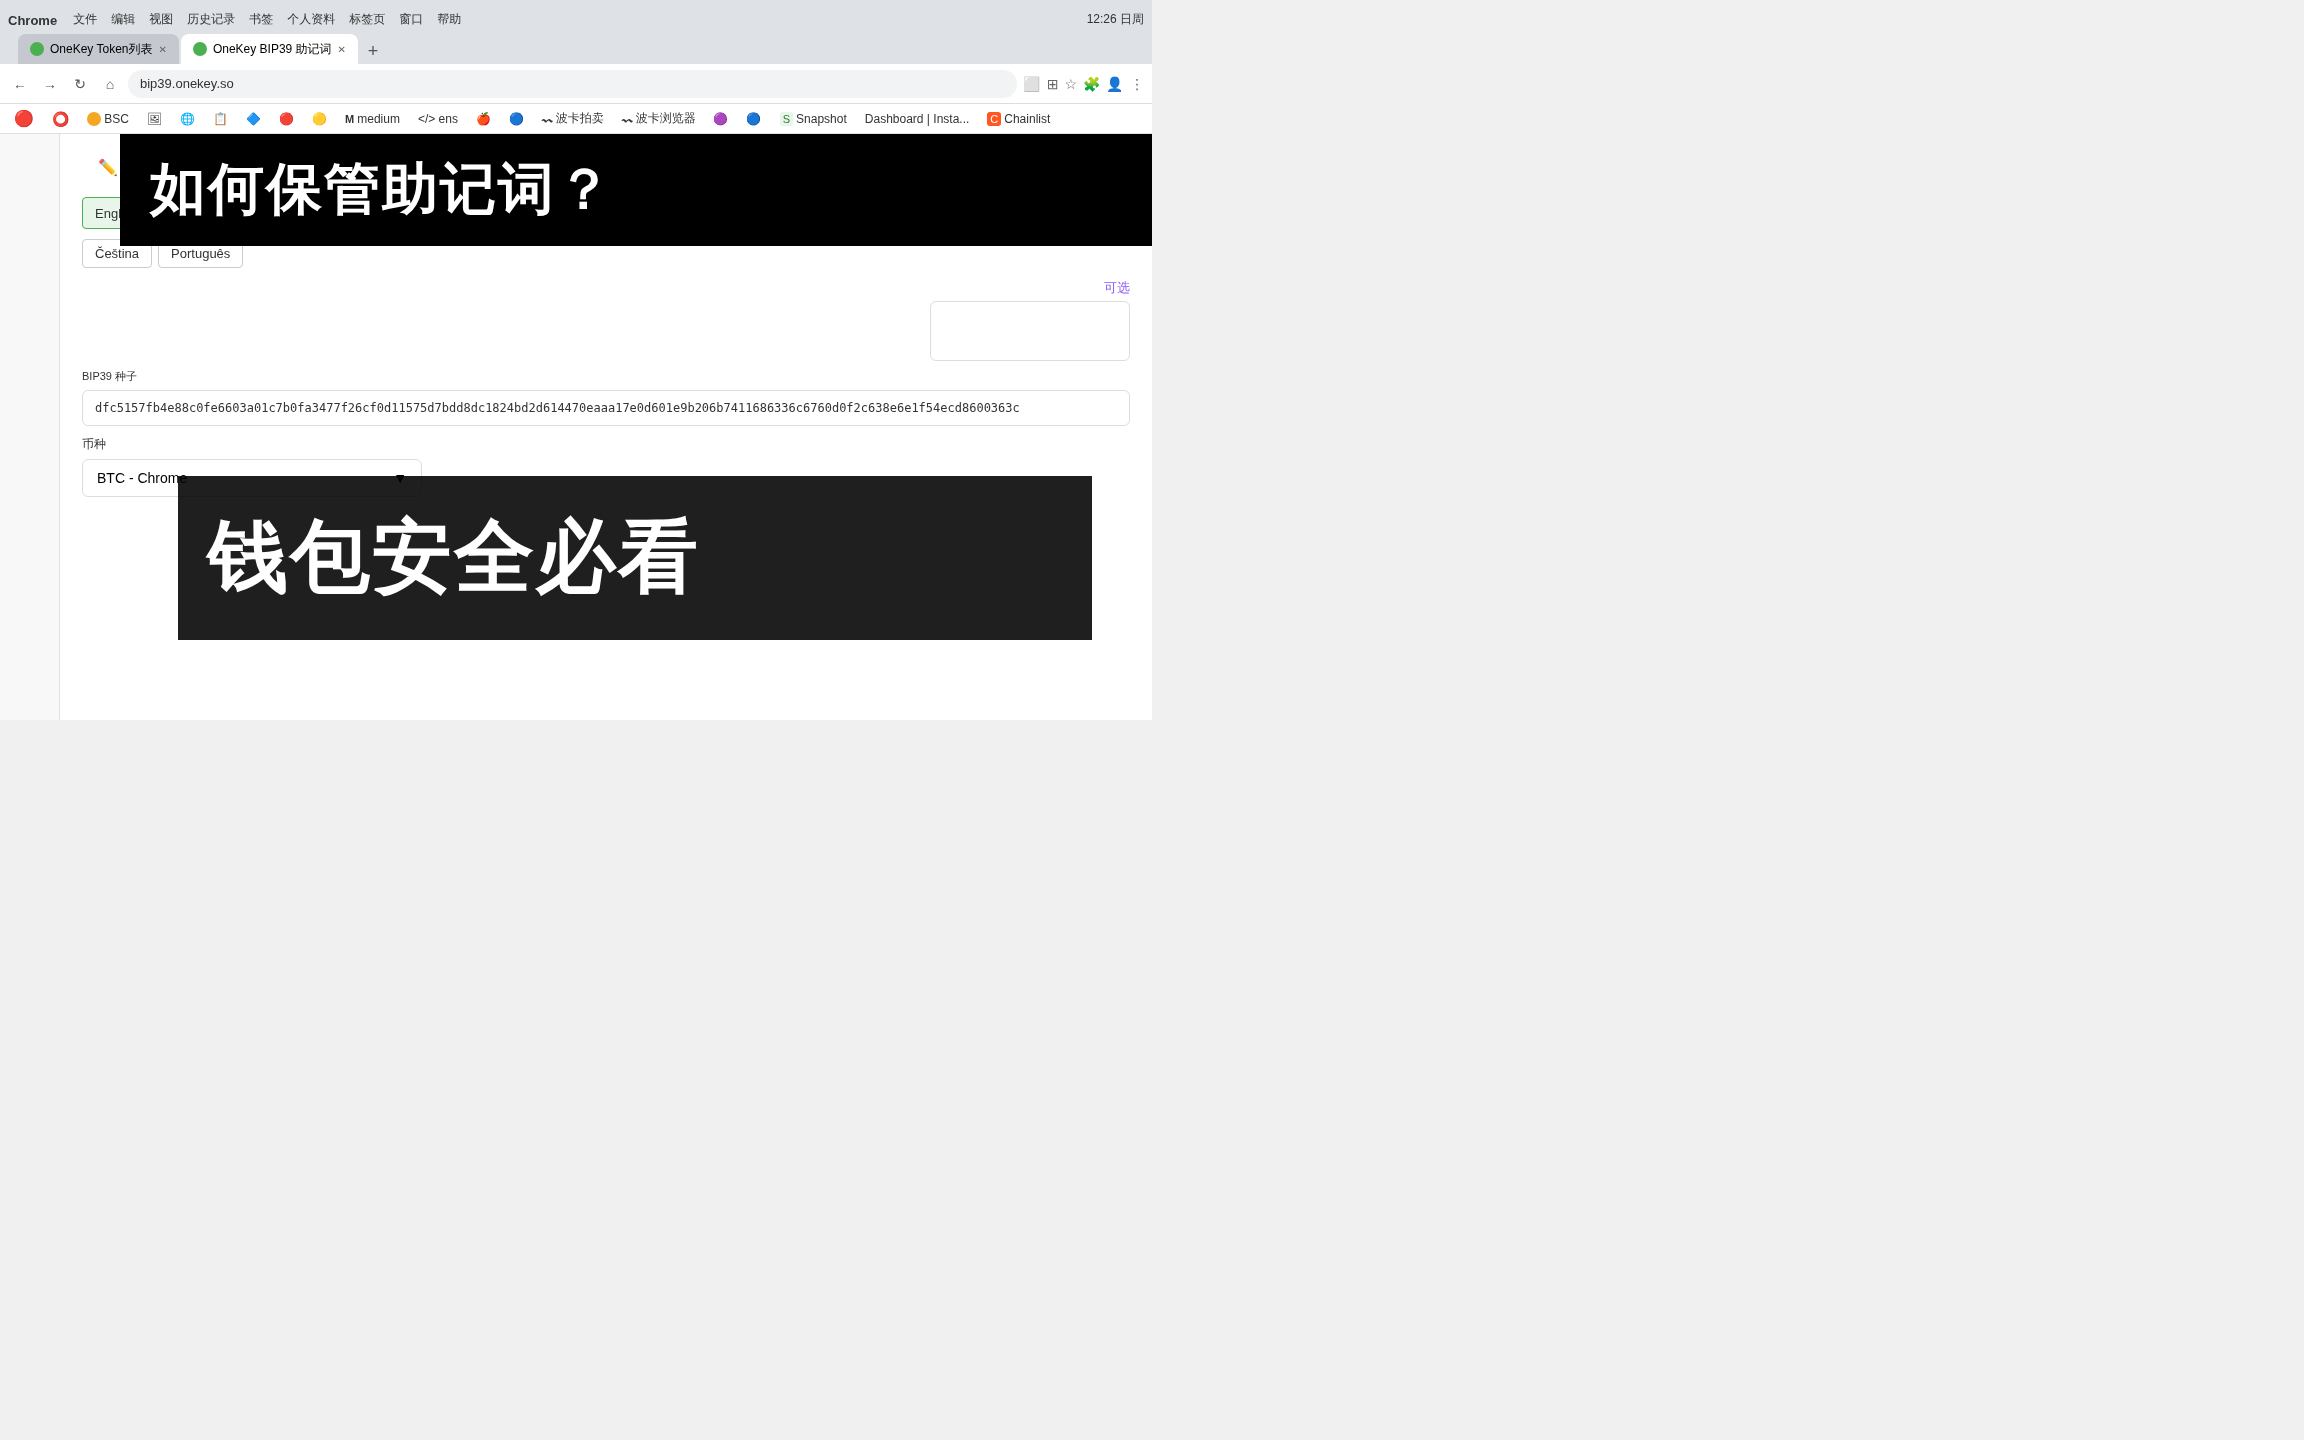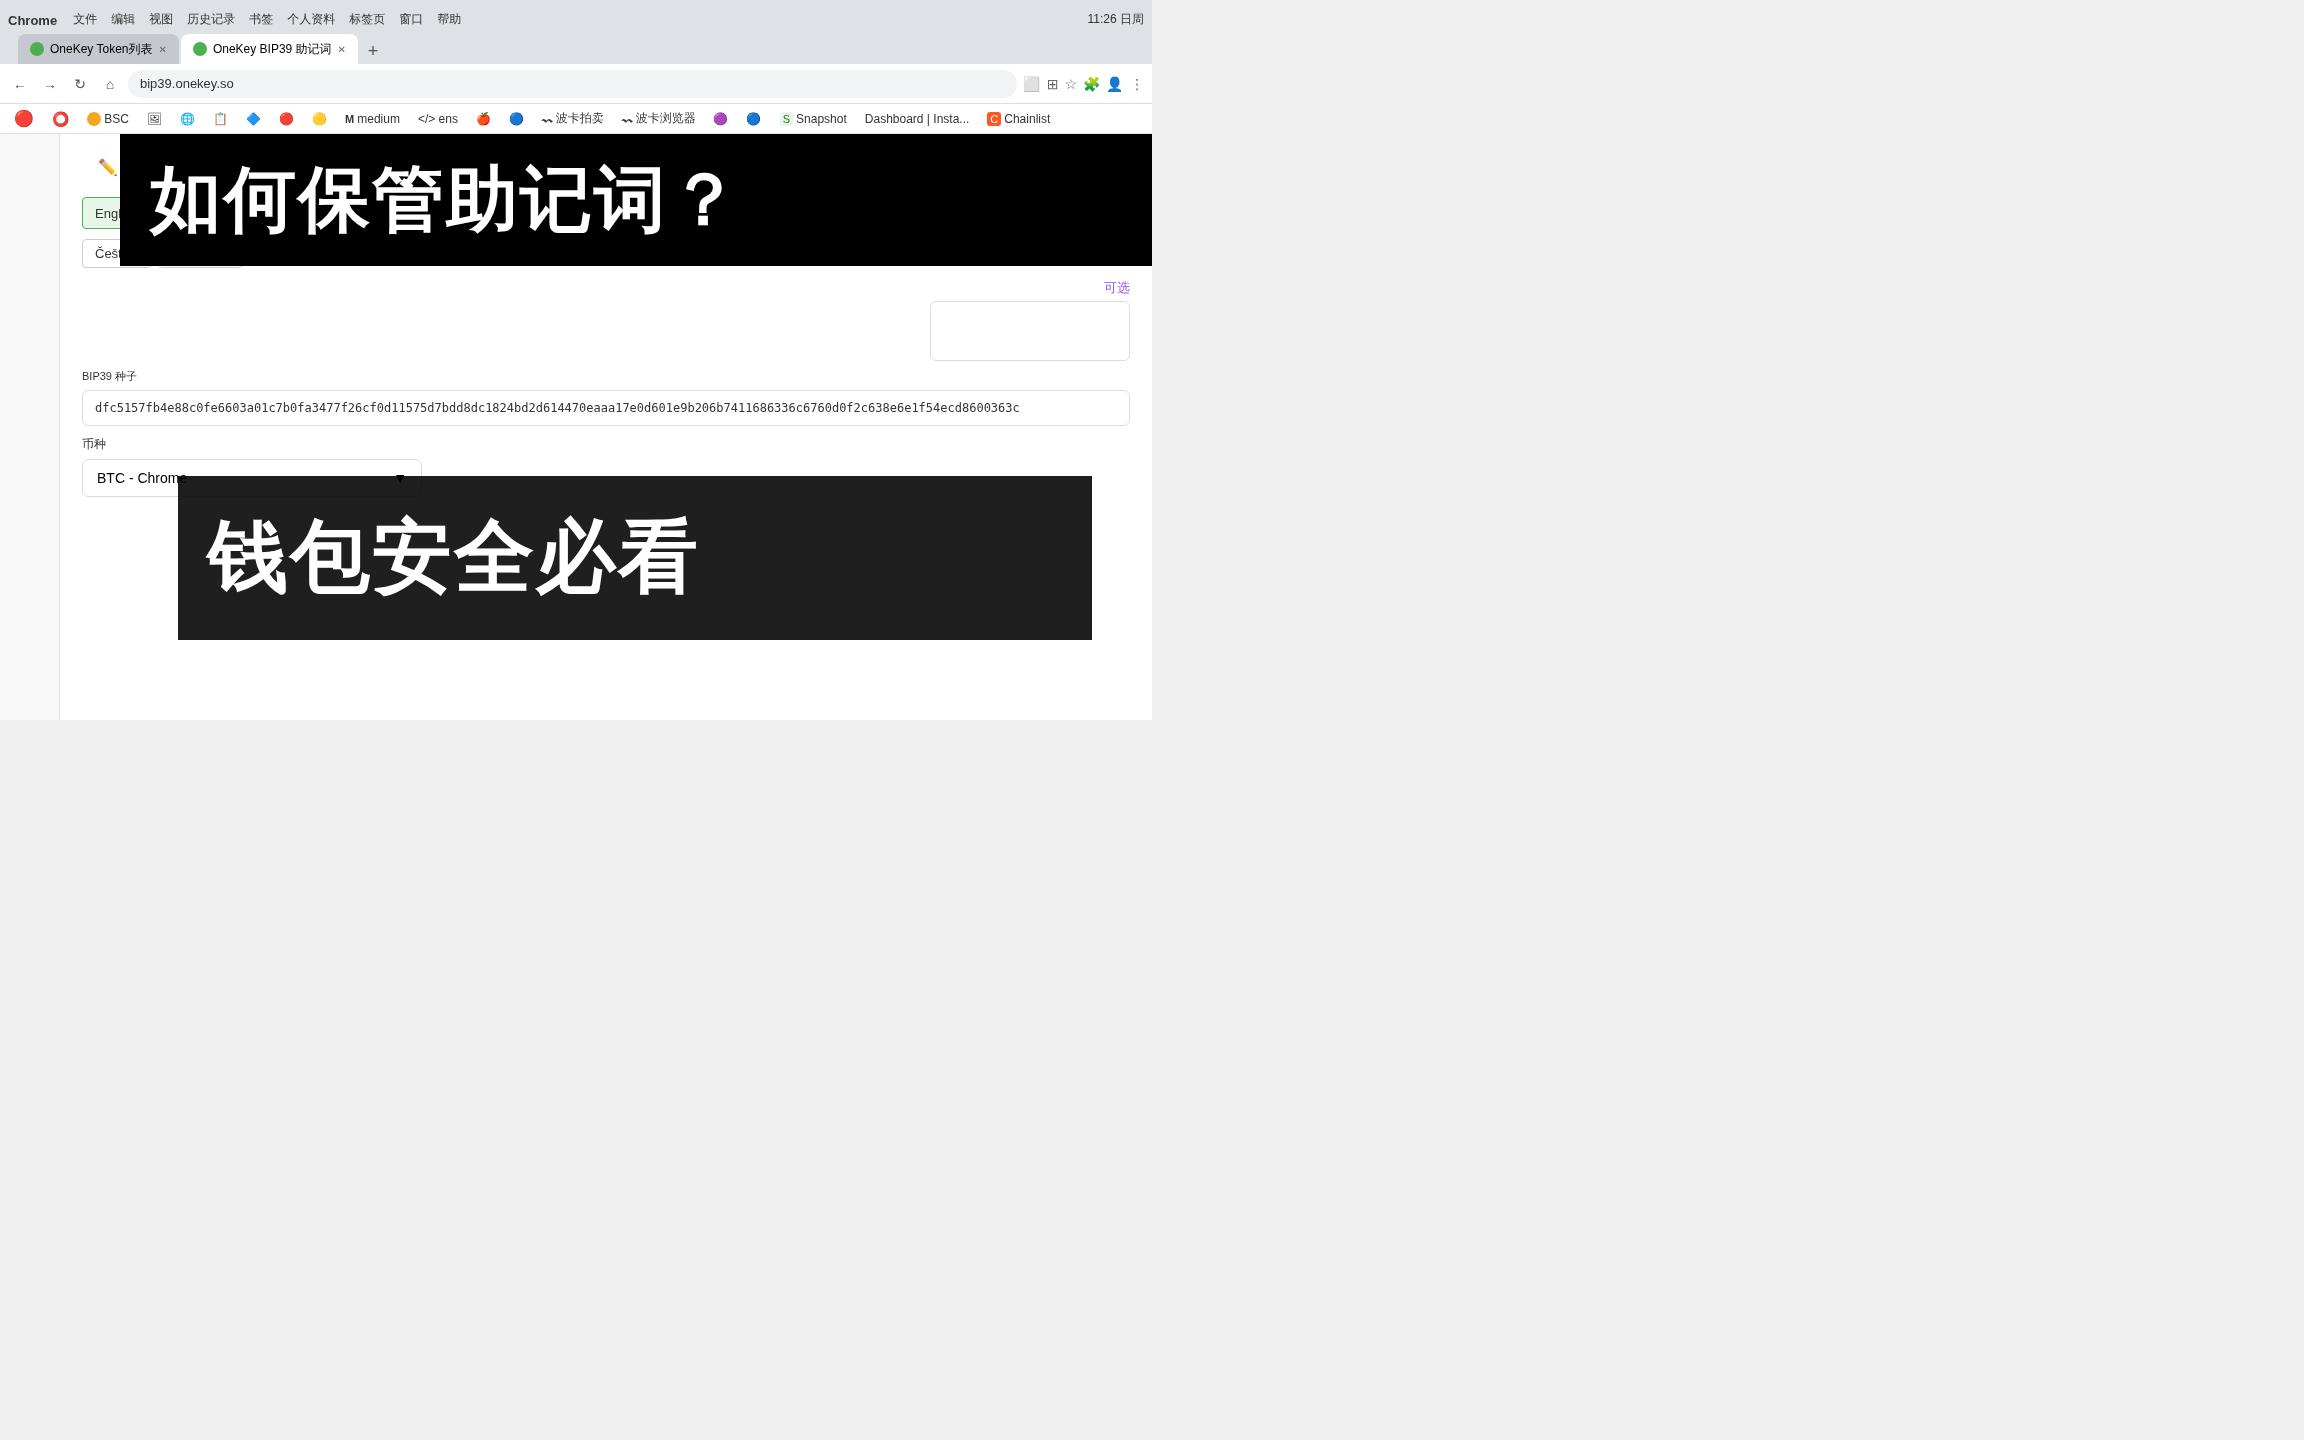--- a/index.html
+++ b/index.html
@@ -215,21 +215,21 @@
     }
 
     
     .overlay-top {
       position: absolute;
       top: 0;
       left: 60px;
       right: 0;
       background: black;
       color: white;
-      font-size: 72px;
+      font-size: 56px;
       font-weight: 900;
       padding: 18px 30px;
       z-index: 10;
       letter-spacing: 2px;
     }
 
     .overlay-bottom {
       position: absolute;
       bottom: 80px;
       left: 118px;
@@ -339,21 +339,21 @@
     <span>编辑</span>
     <span>视图</span>
     <span>历史记录</span>
     <span>书签</span>
     <span>个人资料</span>
     <span>标签页</span>
     <span>窗口</span>
     <span>帮助</span>
   </div>
   <div class="right-icons">
-    <span>11:26 日周</span>
+    <span>12:26 日周</span>
   </div>
 </div>
 
 <div class="tab-bar">
   <div class="tab inactive">
     <span class="tab-favicon"></span>
     <span>OneKey Token列表</span>
     <span class="tab-close">✕</span>
   </div>
   <div class="tab active">

